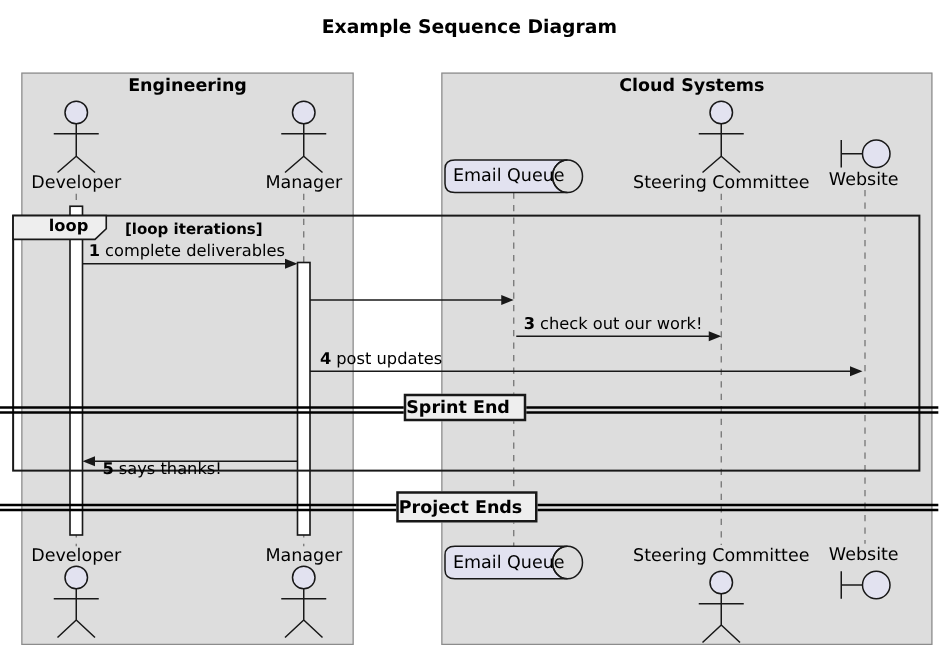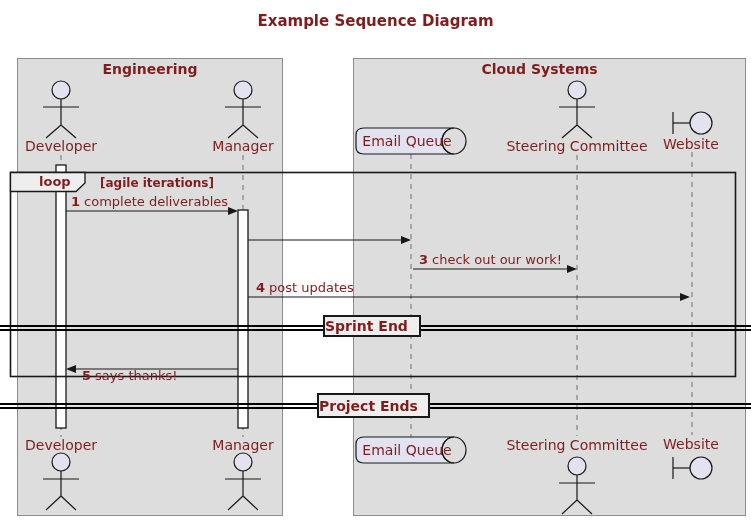--- a/index.html
+++ b/index.html
@@ -1,18 +1,18 @@
 <!DOCTYPE html>
 <html><head>
 <meta charset="utf-8">
 <style>
   html,body{margin:0;padding:0;background:#ffffff;}
   .diagram{
     position:relative;width:751px;height:522px;background:#ffffff;
-    font-family:"DejaVu Sans","Liberation Sans",sans-serif;color:#7f1d1d;overflow:hidden;
+    font-family:"DejaVu Sans","Liberation Sans",sans-serif;color:#000000;overflow:hidden;
   }
   .abs{position:absolute;}
   .pbox{background:#dddddd;border:1px solid #8c8c8c;box-sizing:border-box;}
   .box-title{font-weight:bold;font-size:14px;text-align:center;white-space:nowrap;}
   .title-line{width:751px;text-align:center;font-weight:bold;font-size:15px;white-space:nowrap;}
   .plabel{font-size:14px;white-space:nowrap;transform:translateX(-50%);}
   .msg{font-size:13px;white-space:nowrap;}
   .mnum{font-weight:bold;margin-right:4px;}
   .loop-op{font-weight:bold;font-size:13px;white-space:nowrap;margin-left:14px;}
   .guard{font-weight:bold;font-size:12px;white-space:nowrap;}
@@ -112,30 +112,30 @@
       <line x1="0" y1="326" x2="751" y2="326"></line>
       <line x1="0" y1="330" x2="751" y2="330"></line>
       <line x1="0" y1="404" x2="751" y2="404"></line>
       <line x1="0" y1="408" x2="751" y2="408"></line>
     </g>
   </svg>
 
   <div class="abs title-line" style="left:0;top:12px;">Example Sequence Diagram</div>
 
   <div class="abs box-title" style="left:17px;top:61px;width:266px;">Engineering</div>
-  <div class="abs box-title" style="left:343px;top:61px;width:393px;">Cloud Systems</div>
+  <div class="abs box-title" style="left:357px;top:61px;width:393px;">Cloud Systems</div>
 
   <div class="abs plabel" style="left:61px;top:138px;">Developer</div>
   <div class="abs plabel" style="left:243px;top:138px;">Manager</div>
   <div class="abs plabel" style="left:407px;top:133px;">Email Queue</div>
   <div class="abs plabel" style="left:577px;top:138px;">Steering Committee</div>
   <div class="abs plabel" style="left:691px;top:136px;">Website</div>
 
   <div class="abs loop-op" style="left:25px;top:174px;">loop</div>
-  <div class="abs guard" style="left:100px;top:176px;">[agile iterations]</div>
+  <div class="abs guard" style="left:100px;top:176px;">[loop iterations]</div>
 
   <div class="abs msg" style="left:71px;top:194px;">
     <span class="mnum">1</span><span>complete deliverables</span>
   </div>
   <div class="abs msg" style="left:419px;top:252px;">
     <span class="mnum">3</span><span>check out our work!</span>
   </div>
   <div class="abs msg" style="left:256px;top:280px;">
     <span class="mnum">4</span><span>post updates</span>
   </div>

